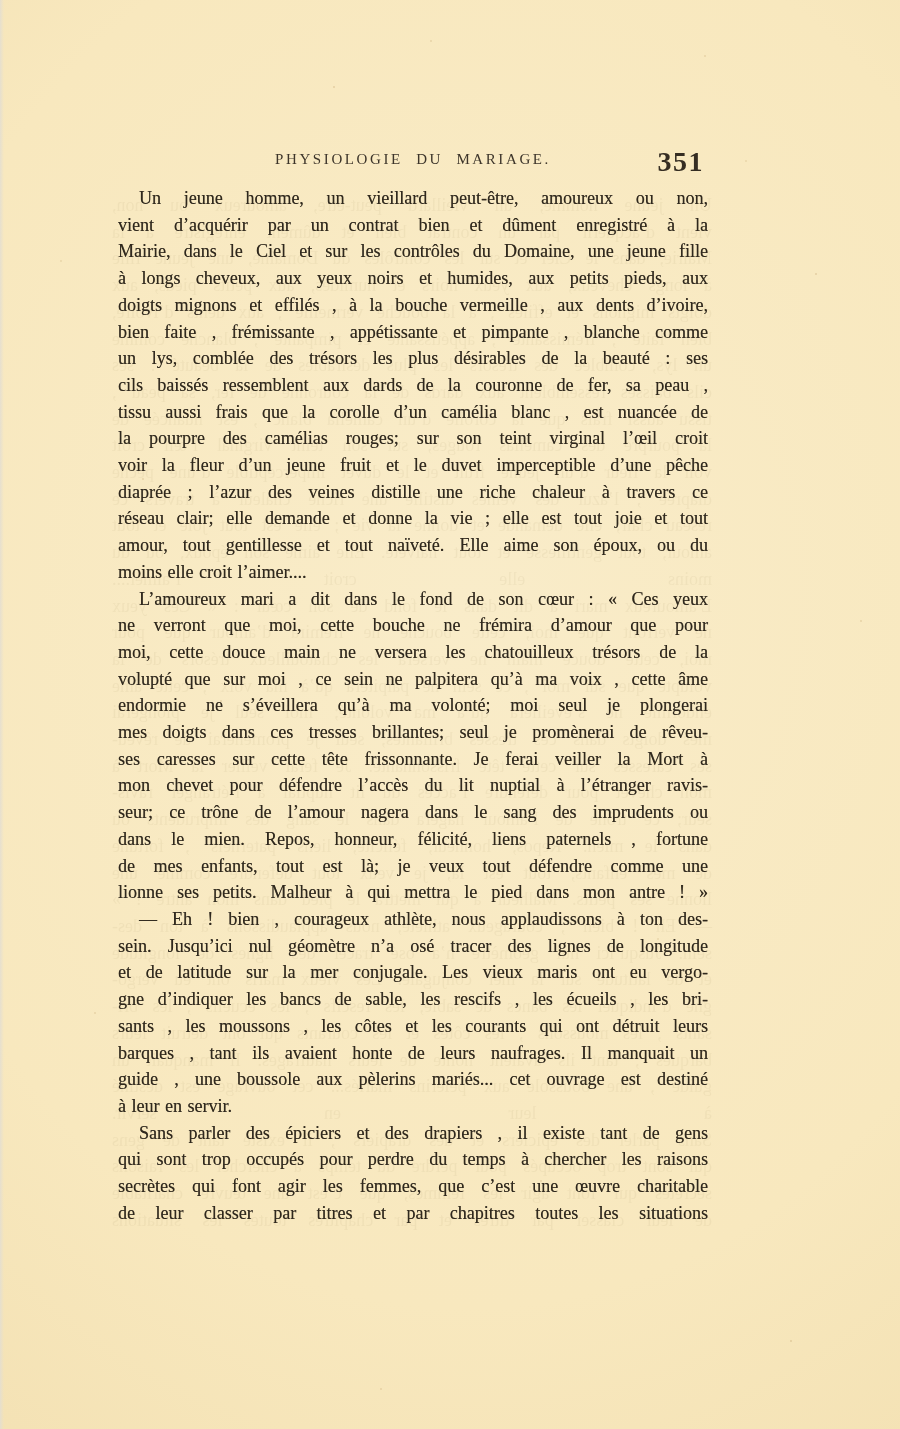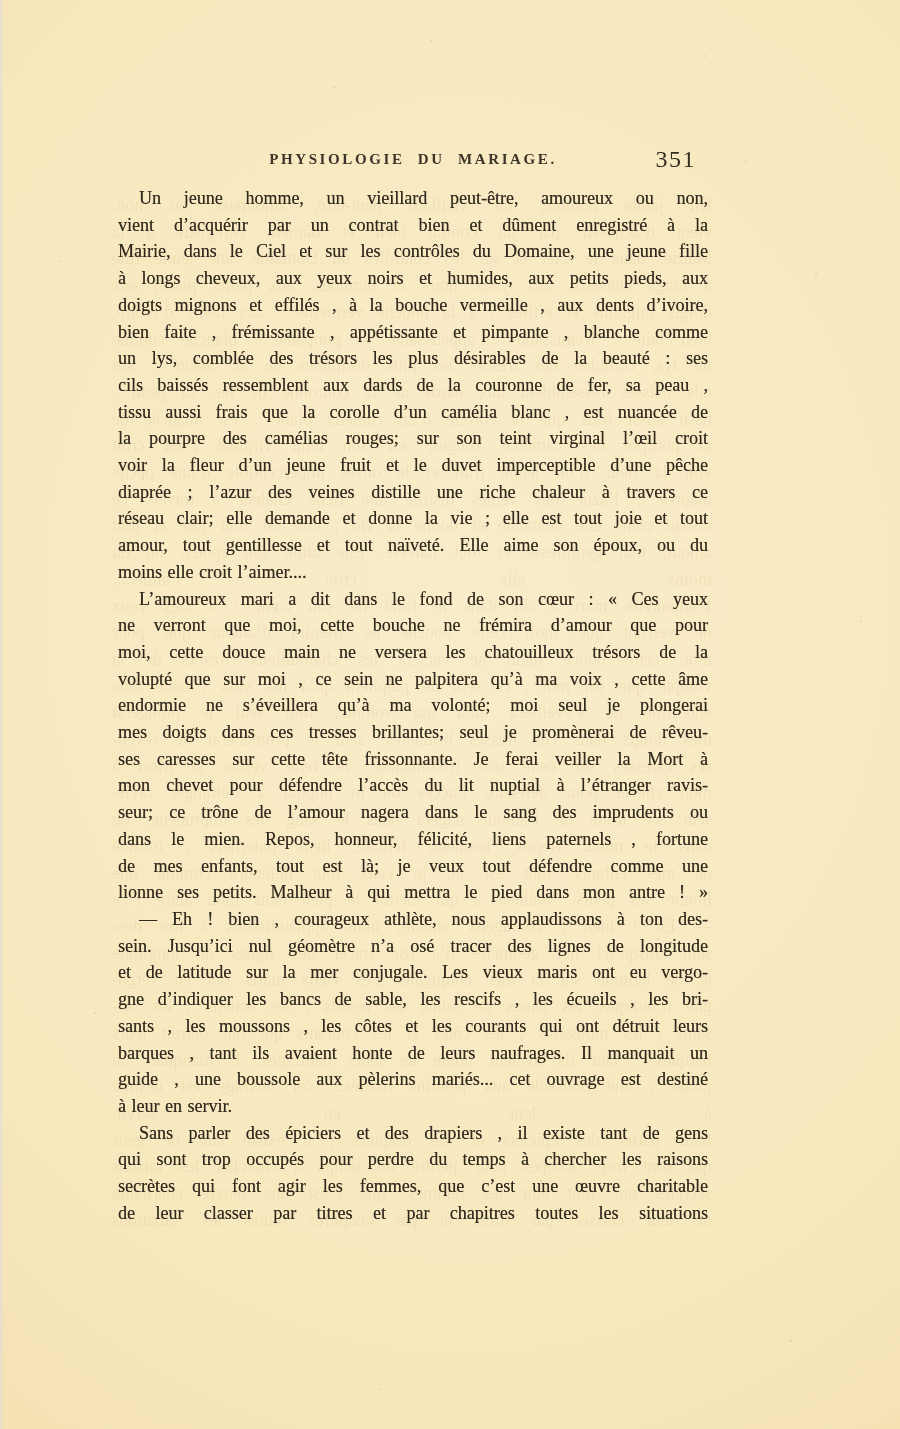--- a/index.html
+++ b/index.html
@@ -32,28 +32,29 @@
       430px 40px 0 rgba(160,118,54,.18), 860px 620px 0 rgba(160,118,54,.20),
       380px 1388px 0 rgba(160,118,54,.18), 745px 160px 0 rgba(160,118,54,.16),
       505px 865px 0 rgba(160,118,54,.14);
   }
   .header{
     position:absolute;top:151px;left:118px;width:590px;height:30px;
     color:#3b3326;
   }
   .running-title{
     display:block;text-align:center;
-    font-size:15px;font-weight:700;
+    font-size:15px;font-weight:400;
     letter-spacing:2.6px;word-spacing:7px;
     color:#3d352a;
   }
   .page-number{
-    position:absolute;right:12px;top:-5px;
-    font-size:24px;letter-spacing:1.5px;
+    position:absolute;right:4px;top:-5px;
+    font-size:28px;letter-spacing:1.5px;
     color:#352d22;
+    font-weight:bold;
   }
   .body-text{
     position:absolute;top:185px;left:118px;width:590px;
     font-size:18px;line-height:26.7px;
     color:#2f281d;
     text-shadow:0.2px 0 0 rgba(47,40,29,.55);
     z-index:2;
   }
   .body-text .line{
     text-align:justify;

